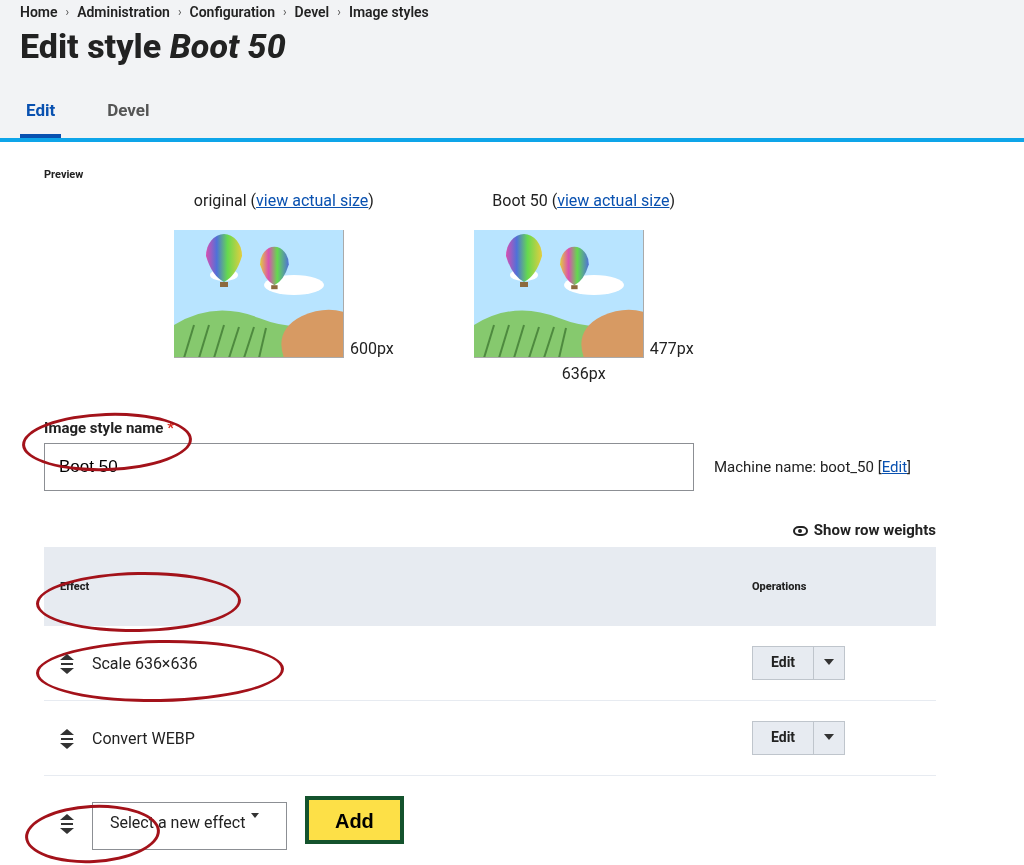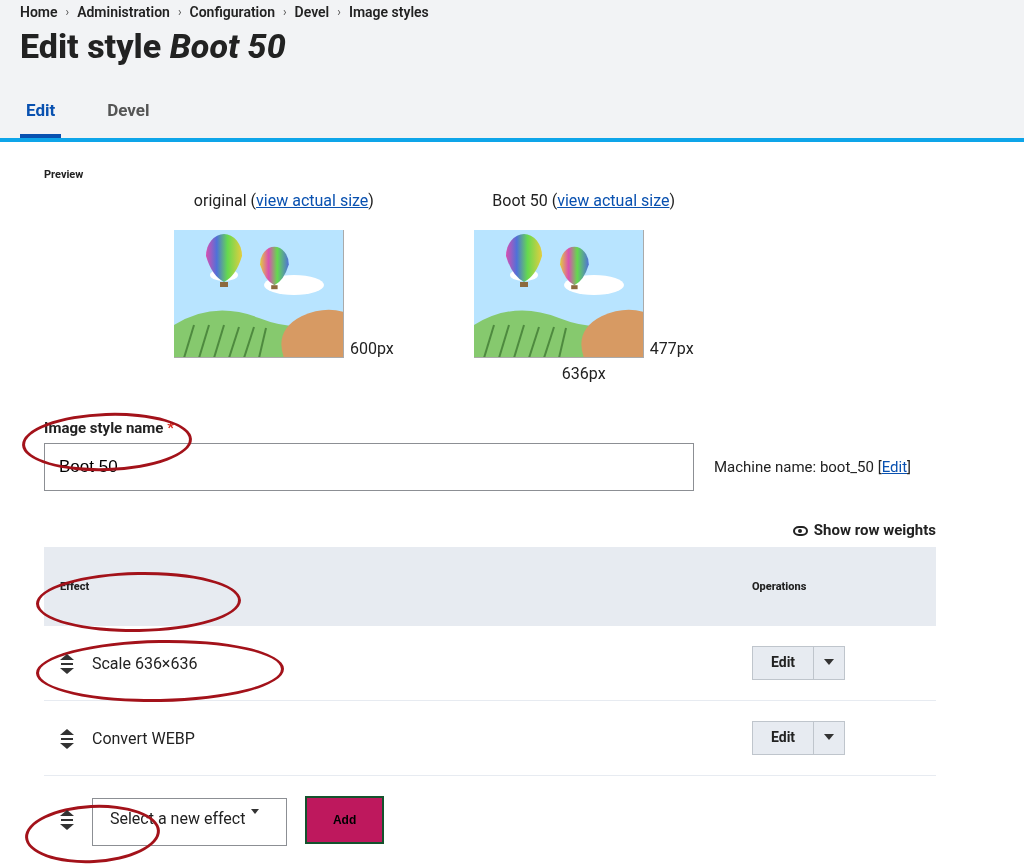--- a/index.html
+++ b/index.html
@@ -46,21 +46,21 @@
   .drag::after { bottom:-2px; border-top:6px solid #333; }
   .drag .bar { position:absolute; top:7px; left:1px; width:12px; height:2px; background:#333; }
 
   .opbtn { display:inline-flex; align-items:stretch; height:34px; border:1px solid #bfc5cc; background:#e7ebf1; font-size:14px; font-weight:700; cursor:pointer; }
   .opbtn .lbl { padding:7px 18px; }
   .opbtn .dd { border-left:1px solid #bfc5cc; padding:6px 10px; }
   .chev { display:inline-block; width:0; height:0; border-left:5px solid transparent; border-right:5px solid transparent; border-top:6px solid #333; vertical-align:middle; }
   .chev-sm { display:inline-block; width:0; height:0; border-left:4px solid transparent; border-right:4px solid transparent; border-top:5px solid #333; vertical-align:middle; margin-left:6px; }
 
   .select-box { display:inline-flex; align-items:flex-start; height:48px; min-width:195px; padding:10px 17px; border:1px solid #8c8f94; font-size:16px; cursor:pointer; margin-right:14px; }
-  .addbtn { height:48px; padding:10px 26px; border:2px solid #14532d; background:#be185d; font-size:12px; font-weight:700; cursor:pointer; }
+  .addbtn { height:48px; padding:10px 26px; border:4px solid #14532d; background:#fde047; font-size:20px; font-weight:700; cursor:pointer; }
 
   .mark { position:absolute; border:3px solid #a3121a; border-radius:50%; pointer-events:none; }
   .m1 { left:22px; top:413px; width:170px; height:58px; transform:rotate(-2deg); }
   .m2 { left:36px; top:572px; width:205px; height:60px; transform:rotate(-1deg); }
   .m3 { left:36px; top:640px; width:248px; height:62px; transform:rotate(-1deg); }
   .m4 { left:25px; top:805px; width:135px; height:58px; transform:rotate(-3deg); }
 </style>
 </head>
 <body>
 

